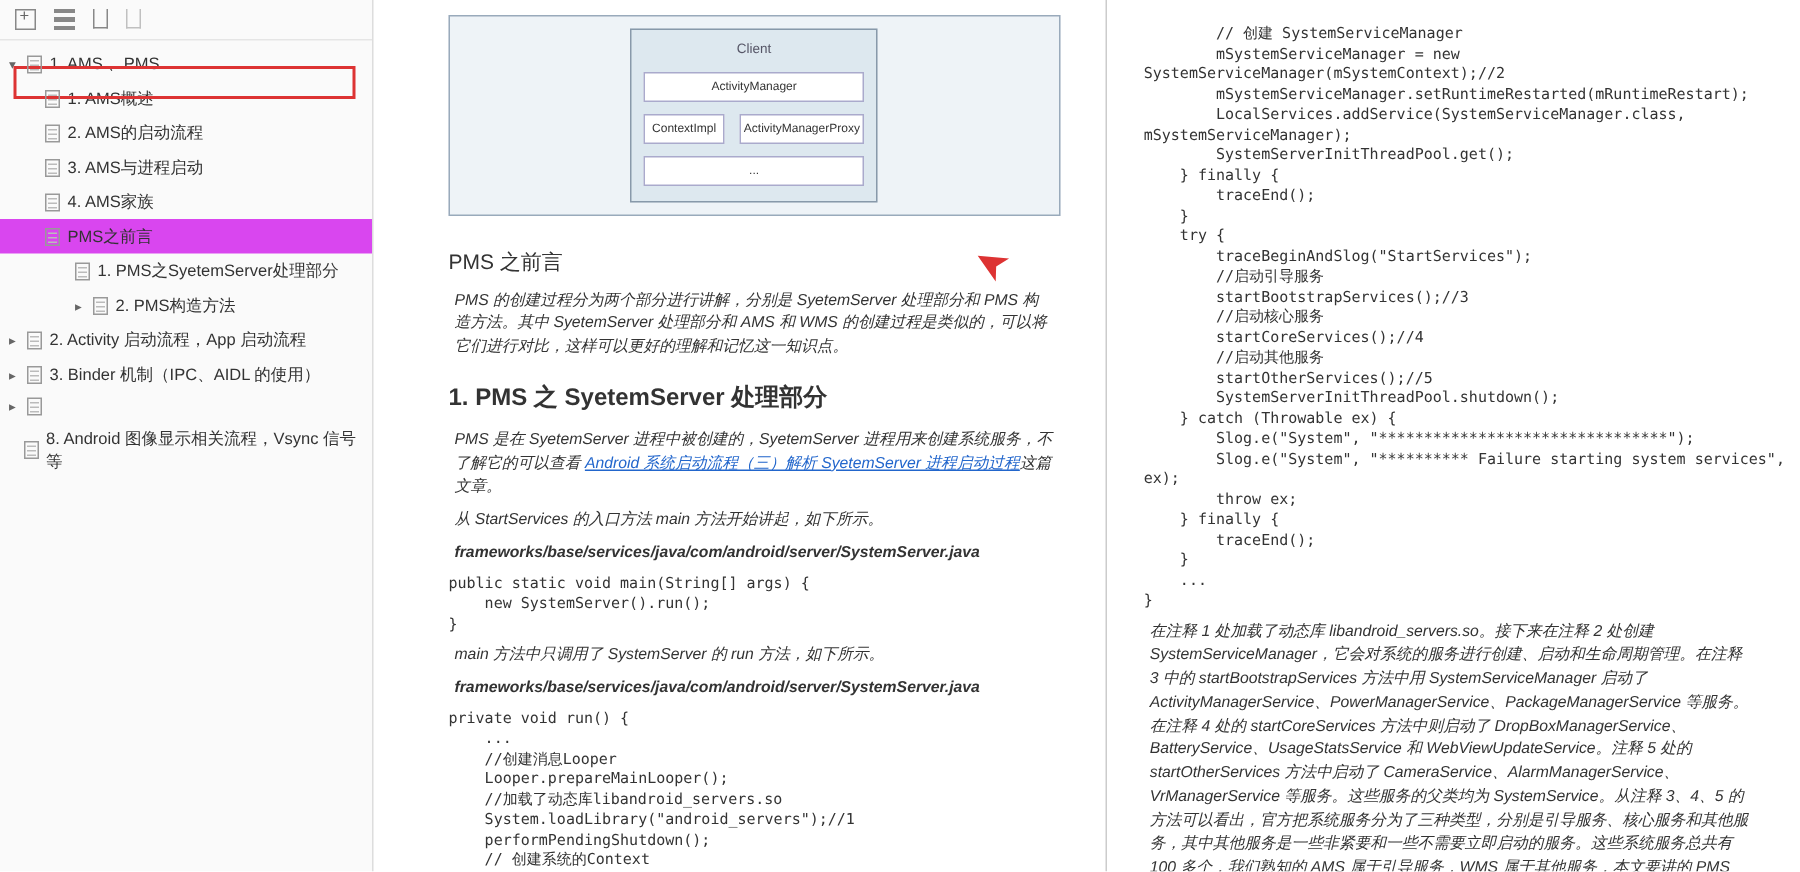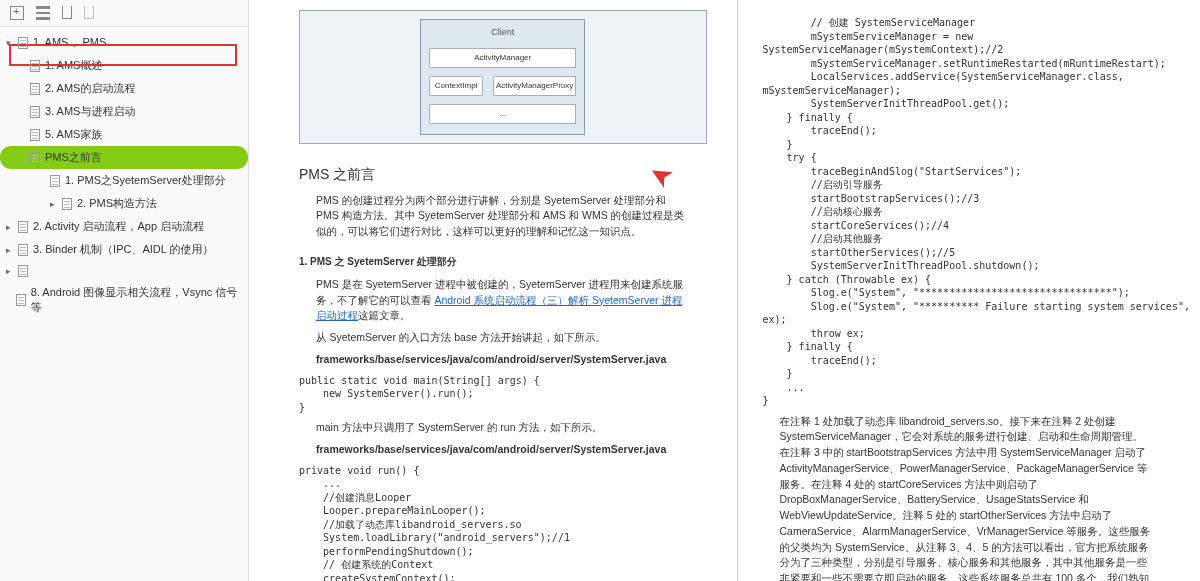--- a/index.html
+++ b/index.html
@@ -10,37 +10,37 @@
 .toolbar .ico { width: 14px; height: 14px; display: inline-block; border: 1px solid #888; position: relative; }
 .ico.add::after { content:"+"; position:absolute; top:-2px; left:2px; font-size:11px; color:#666; }
 .ico.col { border:none; width:14px; height:14px; background: linear-gradient(to bottom,#888 20%,transparent 20%,transparent 40%,#888 40%,#888 60%,transparent 60%,transparent 80%,#888 80%); }
 .ico.bm { border:1px solid #888; border-top:none; width:10px; height:13px; }
 .ico.bm2 { border:1px solid #888; border-top:none; width:10px; height:13px; opacity:.5; }
 .tree { padding: 4px 0; }
 .tree-item { display:flex; align-items:center; padding: 4px 6px; cursor:pointer; white-space:nowrap; overflow:hidden; text-overflow:ellipsis; }
 .tree-item.l0 { padding-left: 6px; }
 .tree-item.l1 { padding-left: 30px; }
 .tree-item.l2 { padding-left: 50px; }
-.tree-item.sel { background:#84cc16;border-radius:11px; }
+.tree-item.sel { background:#d946ef; }
 .arrow { width:10px; display:inline-block; color:#666; font-size:9px; margin-right:2px; }
 .pg { width:10px; height:12px; border:1px solid #999; display:inline-block; margin-right:5px; flex-shrink:0; position:relative; }
 .pg::after { content:""; position:absolute; left:1px; right:1px; top:2px; height:1px; background:#bbb; box-shadow:0 3px 0 #bbb,0 6px 0 #bbb; }
 .redbox { position:absolute; border:2px solid #d33; left:9px; top:44px; width:228px; height:22px; pointer-events:none; }
 .content { flex:1; display:flex; overflow:hidden; }
 .page { flex:1; padding: 10px 30px 10px 50px; overflow:hidden; font-size:10.5px; line-height:1.5; position:relative; }
 .page.right { border-left:1px solid #ccc; padding-left:25px; }
 .diagram { border:1px solid #9ab; background:#eef3f7; padding:8px; display:flex; gap:28px; justify-content:center; margin-bottom:20px; }
 .dbox { border:1px solid #89a; background:#dde8ef; padding:6px; width:165px; }
 .dbox-title { text-align:center; font-size:9px; color:#556; margin-bottom:4px; }
 .ditem { border:1px solid #aac; background:#fff; font-size:8px; text-align:center; padding:3px 2px; margin:4px 2px; }
 .drow { display:flex; gap:6px;justify-content:flex-end; }
 .redarrow { color:#d33; font-size:28px; transform:rotate(210deg); display:inline-block; position:absolute; left:400px; top:155px; }
 h3 { font-size:14px; font-weight:normal; margin:8px 0; }
-h4 { font-size:10px; font-weight:bold; margin:14px 0 8px; }
-.para { margin:6px 17px; }
+h4 { font-size:16px; font-weight:bold; margin:14px 0 8px; }
+.para { margin:6px 4px;font-style:italic; }
 a { color:#2266cc; text-decoration:underline; }
 .code { font-family:"Consolas",monospace; font-size:10px; white-space:pre; margin:6px 0; line-height:1.35; }
 </style>
 </head>
 <body>
 <div class="container">
 <div class="sidebar">
   <div class="toolbar">
     <span class="ico add"></span>
     <span class="ico col"></span>
@@ -61,21 +61,21 @@
     <div class="tree-item l1">
           <span class="pg"></span>
           <span>2. AMS的启动流程</span>
         </div>
     <div class="tree-item l1">
           <span class="pg"></span>
           <span>3. AMS与进程启动</span>
         </div>
     <div class="tree-item l1">
           <span class="pg"></span>
-          <span>5. AMS家族</span>
+          <span>4. AMS家族</span>
         </div>
     <div class="tree-item l1 sel">
           <span class="pg"></span>
           <span>PMS之前言</span>
         </div>
     <div class="tree-item l2">
           <span class="pg"></span>
           <span>1. PMS之SyetemServer处理部分</span>
         </div>
     <div class="tree-item l2">
@@ -120,21 +120,21 @@
         <div class="drow">
               <div class="ditem" style="flex:1">...</div>
             </div>
       </div>
     </div>
     <span class="redarrow">➤</span>
     <h3>PMS 之前言</h3>
     <div class="para">PMS 的创建过程分为两个部分进行讲解，分别是 SyetemServer 处理部分和 PMS 构造方法。其中 SyetemServer 处理部分和 AMS 和 WMS 的创建过程是类似的，可以将它们进行对比，这样可以更好的理解和记忆这一知识点。</div>
     <h4>1. PMS 之 SyetemServer 处理部分</h4>
     <div class="para"><span>PMS 是在 SyetemServer 进程中被创建的，SyetemServer 进程用来创建系统服务，不了解它的可以查看 </span><a href="#">Android 系统启动流程（三）解析 SyetemServer 进程启动过程</a><span>这篇文章。</span></div>
-    <div class="para">从 SyetemServer 的入口方法 base 方法开始讲起，如下所示。</div>
+    <div class="para">从 StartServices 的入口方法 main 方法开始讲起，如下所示。</div>
     <div class="para"><b>frameworks/base/services/java/com/android/server/SystemServer.java</b></div>
     <div class="code">public static void main(String[] args) {
     new SystemServer().run();
 }</div>
     <div class="para">main 方法中只调用了 SystemServer 的 run 方法，如下所示。</div>
     <div class="para"><b>frameworks/base/services/java/com/android/server/SystemServer.java</b></div>
     <div class="code">private void run() {
     ...
     //创建消息Looper
     Looper.prepareMainLooper();

